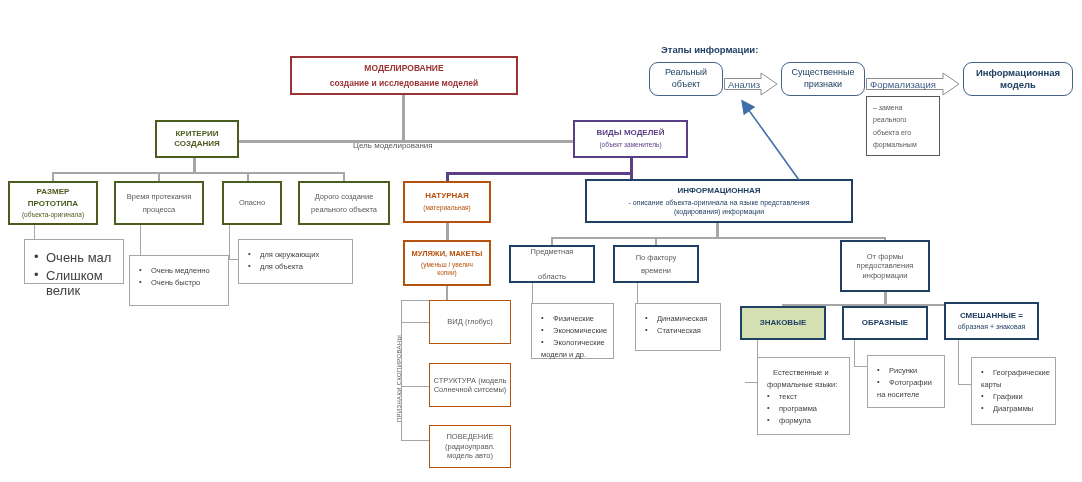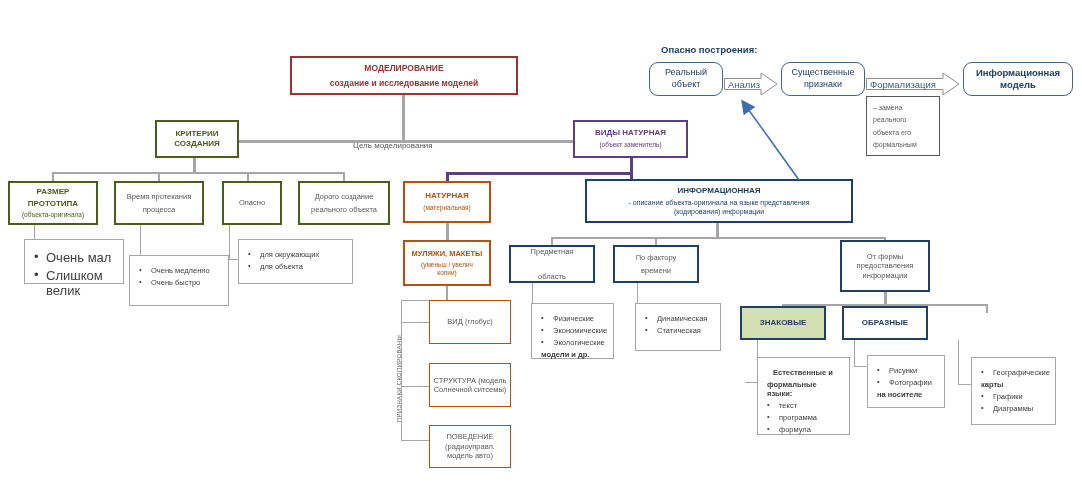--- a/index.html
+++ b/index.html
@@ -26,21 +26,21 @@
   .txt-purple{color:#5b3f86;}
   .txt-orange{color:#b5520d;}
   .txt-navy{color:#1f3f63;}
   .txt-grey{color:#595959;}
 
   
   .listbox{position:absolute;box-sizing:border-box;background:#fff;border:1px solid #a6a6a6;
            padding:7px 9px;color:#404040;}
   .listbox .li{position:relative;padding-left:12px;margin:3px 0;}
   .listbox .li:before{content:"\2022";position:absolute;left:0;top:-1px;}
-  .listbox .plain{margin:3px 0;font-weight:bold;}
+  .listbox .plain{margin:3px 0;}
 
   
   .ln{position:absolute;background:#a6a6a6;}
   .lnv{width:2px;}
   .lnh{height:2px;}
   .ln-purple{background:#5b3f86;}
 
   .conn-label{position:absolute;font-size:8px;color:#595959;white-space:nowrap;}
 
   
@@ -127,21 +127,21 @@
     <div class="t1">МОДЕЛИРОВАНИЕ</div>
     <div class="t1" style="margin-top:4px;">создание  и исследование  моделей</div>
   </div>
 
   <div class="box b-olive txt-olive" style="left:155px;top:120px;width:84px;height:38px;font-size:8px;">
     <div class="t1">КРИТЕРИИ</div>
     <div class="t1">СОЗДАНИЯ</div>
   </div>
 
   <div class="box b-purple txt-purple" style="left:573px;top:120px;width:115px;height:38px;font-size:8px;">
-    <div class="t1">ВИДЫ НАТУРНАЯ</div>
+    <div class="t1">ВИДЫ МОДЕЛЕЙ</div>
     <div class="t2" style="font-size:6.5px;margin-top:3px;">(объект заменитель)</div>
   </div>
 
   <div class="box b-olive txt-olive" style="left:8px;top:181px;width:90px;height:44px;font-size:8px;">
     <div class="t1">РАЗМЕР</div>
     <div class="t1" style="margin-top:2px;">ПРОТОТИПА</div>
     <div style="font-size:6.5px;margin-top:2px;">(объекта-оригинала)</div>
   </div>
   <div class="box b-olive txt-grey" style="left:114px;top:181px;width:90px;height:44px;font-size:7.5px;">
     <div>Время протекания</div>
@@ -223,20 +223,24 @@
   <div class="listbox" style="left:635px;top:303px;width:86px;height:48px;font-size:7.5px;">
     <div class="li">Динамическая</div>
     <div class="li">Статическая</div>
   </div>
 
   <div class="box b-navy txt-navy fill-green" style="left:740px;top:306px;width:86px;height:34px;font-size:8px;">
     <div class="t1">ЗНАКОВЫЕ</div>
   </div>
   <div class="box b-navy txt-navy" style="left:842px;top:306px;width:86px;height:34px;font-size:8px;">
     <div class="t1">ОБРАЗНЫЕ</div>
+  </div>
+  <div class="box b-navy txt-navy" style="left:944px;top:302px;width:95px;height:38px;font-size:8px;">
+    <div class="t1">СМЕШАННЫЕ  =</div>
+    <div style="font-size:7px;margin-top:2px;">образная + знаковая</div>
   </div>
 
   <div class="listbox" style="left:757px;top:357px;width:93px;height:78px;font-size:7.5px;">
     <div class="plain" style="text-indent:6px;">Естественные   и</div>
     <div class="plain">формальные языки:</div>
     <div class="li">текст</div>
     <div class="li">программа</div>
     <div class="li">формула</div>
   </div>
   <div class="listbox" style="left:867px;top:355px;width:78px;height:53px;font-size:7.5px;">
@@ -244,21 +248,21 @@
     <div class="li">Фотографии</div>
     <div class="plain">на носителе</div>
   </div>
   <div class="listbox" style="left:971px;top:357px;width:85px;height:68px;font-size:7.5px;">
     <div class="li">Географические</div>
     <div class="plain">карты</div>
     <div class="li">Графики</div>
     <div class="li">Диаграммы</div>
   </div>
 
-  <div class="section-title" style="left:661px;top:44px;">Опасно построения:</div>
+  <div class="section-title" style="left:661px;top:44px;">Этапы информации:</div>
 
   <div class="rbox" style="left:649px;top:62px;width:74px;height:34px;font-size:9px;">
     <div>
       <div>Реальный</div>
       <div>объект</div>
     </div>
   </div>
   <div class="rbox" style="left:781px;top:62px;width:84px;height:34px;font-size:9px;">
     <div>
       <div>Существенные</div>

